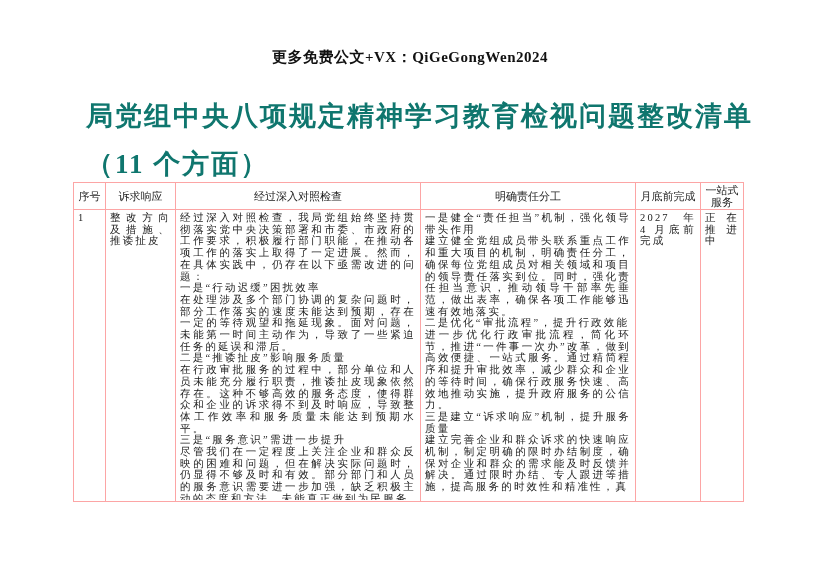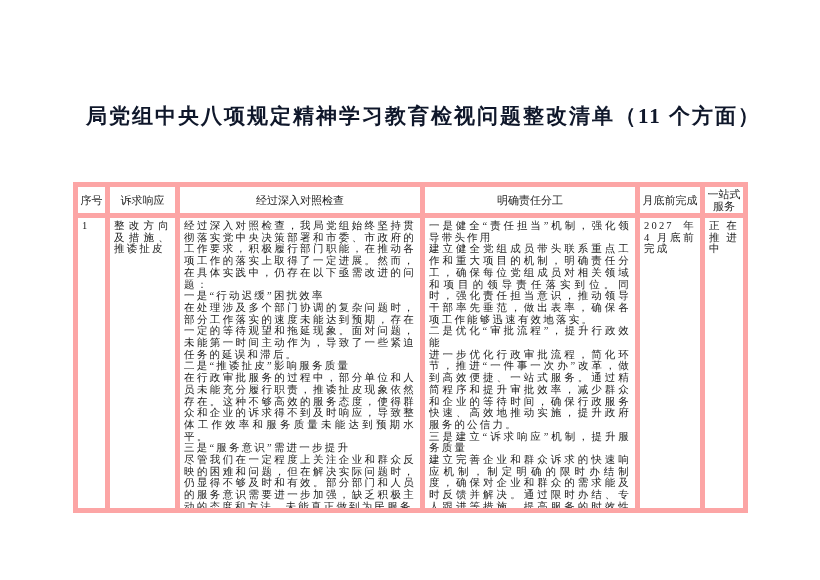--- a/index.html
+++ b/index.html
@@ -20,37 +20,37 @@
     font-size: 15px;
     font-weight: bold;
     letter-spacing: 0.5px;
     color: #111;
   }
 
   .doc-title {
     position: absolute;
     top: 92px; left: 86px;
     width: 676px;
-    font-size: 21px;
+    font-size: 27px;
     font-weight: bold;
     line-height: 48px;
     letter-spacing: 2px;
-    color: #0f172a;
+    color: #0f766e;
     word-break: break-all;
   }
 
   table.checklist {
     position: absolute;
     top: 182px; left: 73px;
     width: 670px;
     border-collapse: collapse;
     table-layout: fixed;
   }
   table.checklist th, table.checklist td {
-    border: 5px solid #fca5a5;
+    border: 1px solid #fca5a5;
     font-weight: normal;
     color: #1c1c1c;
     overflow: hidden;
   }
   table.checklist th {
     height: 26px;
     font-size: 11px;
     text-align: center;
     vertical-align: middle;
     line-height: 12px;
@@ -73,20 +73,21 @@
     word-break: break-all;
   }
   td.seq-cell { text-align: left; padding-left: 4px; letter-spacing: 0; }
   td.seq-cell .cell-clip { text-align: left; letter-spacing: 0; }
 </style>
 </head>
 <body>
 
 <div class="page">
 
+  <div class="watermark">更多免费公文+VX：QiGeGongWen2024</div>
 
   <h1 class="doc-title">局党组中央八项规定精神学习教育检视问题整改清单（11 个方面）</h1>
 
   <table class="checklist">
     <colgroup>
       <col style="width:32px">
       <col style="width:70px">
       <col style="width:245px">
       <col style="width:215px">
       <col style="width:65px">

